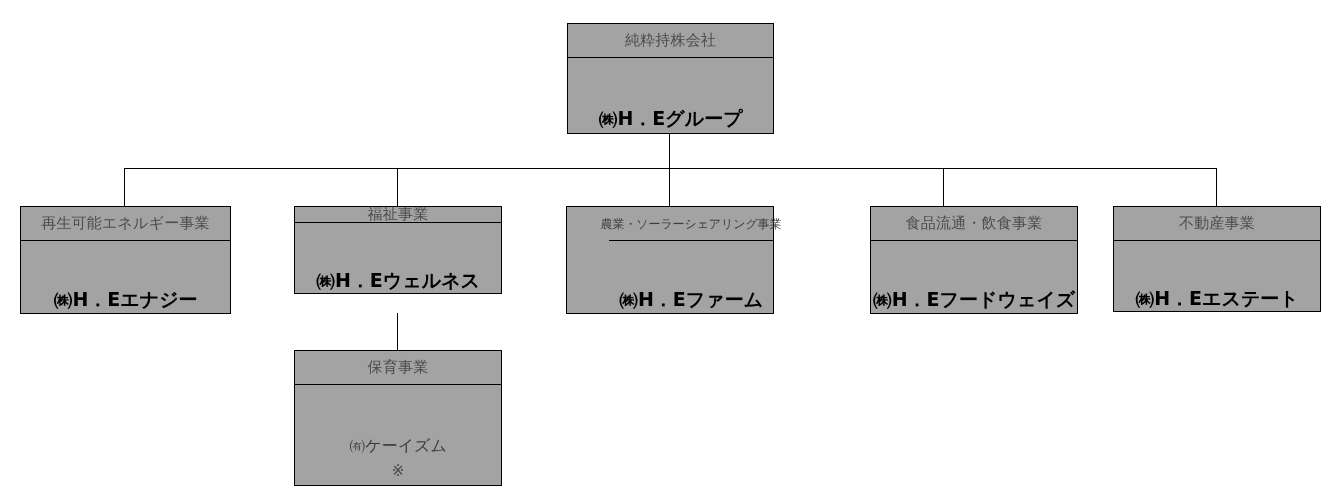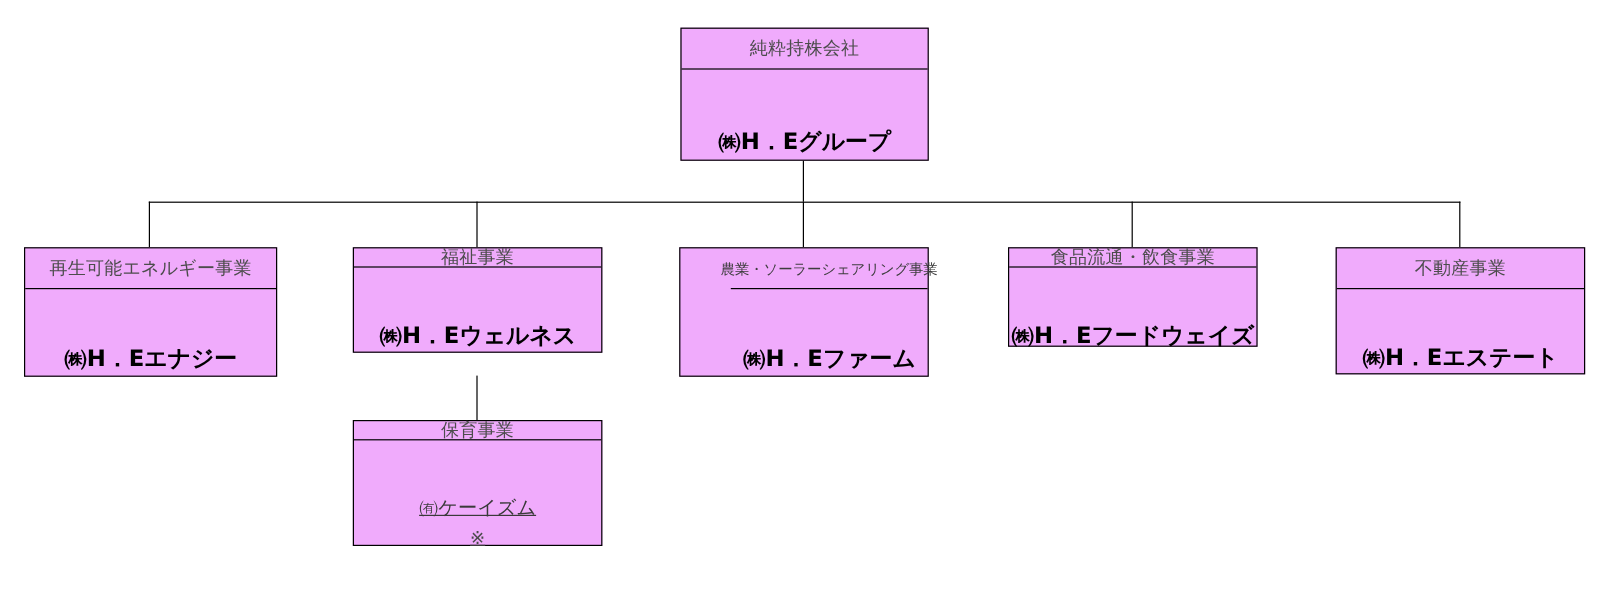--- a/index.html
+++ b/index.html
@@ -22,21 +22,21 @@
     background: #000000;
   }
   .line.v { width: 1px; }
   .line.h { height: 1px; }
 
   
   .node {
     position: absolute;
     box-sizing: border-box;
     border: 1px solid #000000;
-    background: #f0abfc;
+    background: #a3a3a3;
     display: flex;
     flex-direction: column;
     gap: 46px;
   }
   .node-header {
     box-sizing: border-box;
     height: 34px;
     border-bottom: 1px solid #000000;
     display: flex;
     align-items: center;
@@ -61,21 +61,20 @@
     color: #000000;
     font-weight: bold;
     font-size: 19px;
     line-height: 1.25;
     white-space: nowrap;
   }
   .node-body.light {
     font-weight: normal;
     font-size: 16px;
     color: #3a3a3a;
-    text-decoration: underline;
   }
   .node-body .mark {
     font-weight: normal;
     font-size: 15px;
     color: #4a4a4a;
     margin-top: 6px;
   }
   .node-body .sub-name {
     display: block;
   }
@@ -110,31 +109,31 @@
   <div class="node" style="left:294px; top:206px; width:208px; height:88px;">
     <div class="node-header">福祉事業</div>
     <div class="node-body">㈱H．Eウェルネス</div>
   </div>
 
   <div class="node" style="left:566px; top:206px; width:208px; height:108px;padding-left:42px;">
     <div class="node-header small">農業・ソーラーシェアリング事業</div>
     <div class="node-body">㈱H．Eファーム</div>
   </div>
 
-  <div class="node" style="left:840px; top:206px; width:208px; height:83px;">
+  <div class="node" style="left:870px; top:206px; width:208px; height:108px;">
     <div class="node-header">食品流通・飲食事業</div>
     <div class="node-body">㈱H．Eフードウェイズ</div>
   </div>
 
   <div class="node" style="left:1113px; top:206px; width:208px; height:106px;">
     <div class="node-header">不動産事業</div>
     <div class="node-body">㈱H．Eエステート</div>
   </div>
 
-  <div class="node" style="left:294px; top:350px; width:208px; height:105px;">
+  <div class="node" style="left:294px; top:350px; width:208px; height:136px;">
     <div class="node-header">保育事業</div>
     <div class="node-body light">
       <span class="sub-name">㈲ケーイズム</span>
       <span class="mark">※</span>
     </div>
   </div>
 
 </div>
 
 </body></html>

